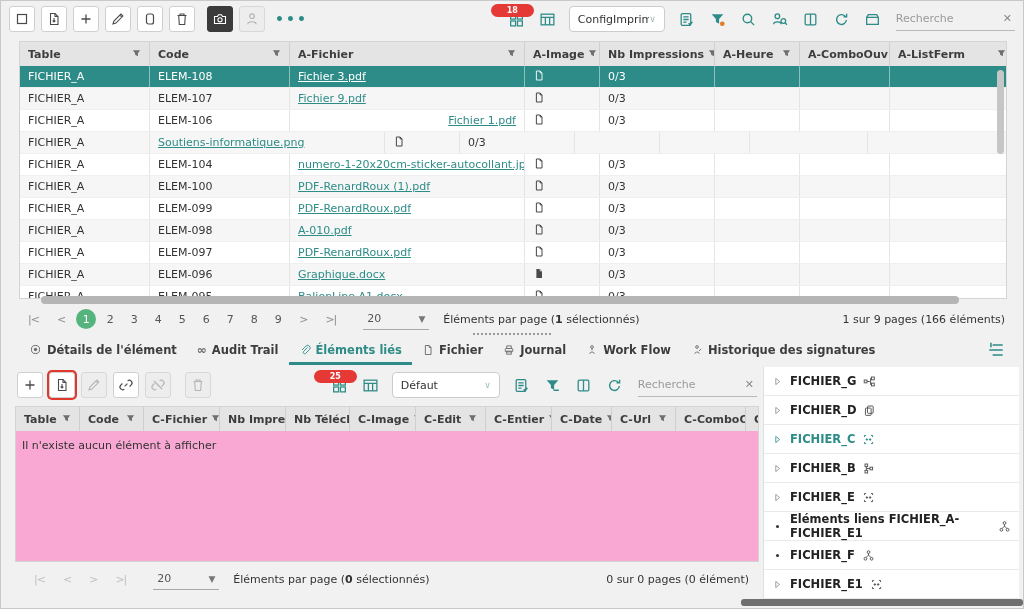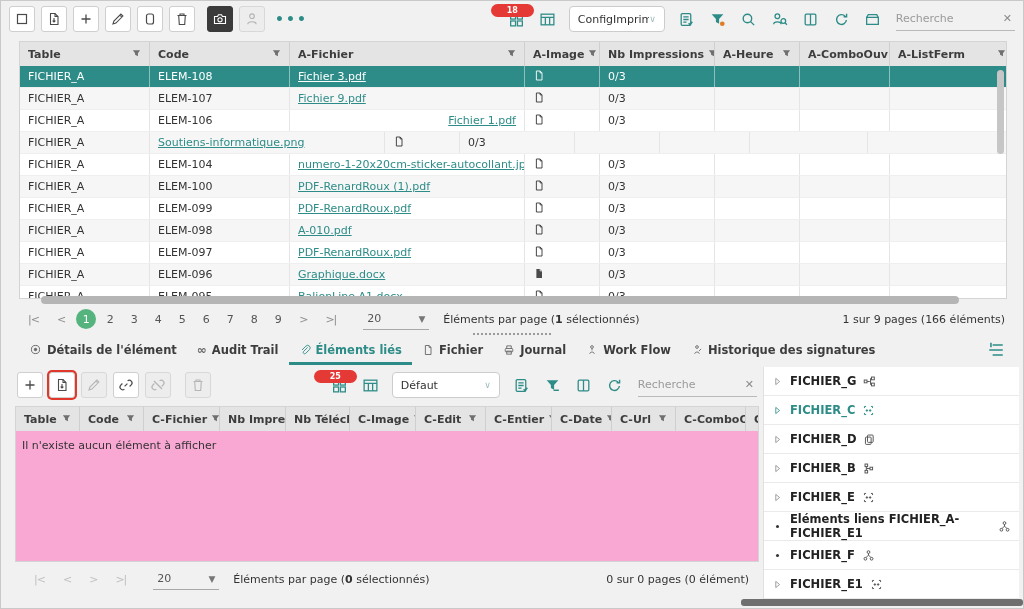--- a/index.html
+++ b/index.html
@@ -792,46 +792,46 @@
         <span class="nicon">
           <svg width="13" height="13" viewBox="0 0 16 16" fill="none" stroke="currentColor" stroke-width="1.2">
             <rect x="1.5" y="6.2" width="3.4" height="3.4"></rect>
             <path d="M4.9 8h3.2"></path>
             <rect x="10.5" y="2.5" width="3.4" height="3.4"></rect>
             <rect x="10.5" y="10" width="3.4" height="3.4"></rect>
             <path d="M8.1 8h1.2M9.3 4.2v7.6M9.3 4.2h1.2M9.3 11.8h1.2"></path>
           </svg>
         </span>
       </div>
+      <div class="snode">
+        <span class="exp">
+          <svg width="11" height="11" viewBox="0 0 16 16" fill="none" stroke="currentColor" stroke-width="1.2">
+            <path d="M5.5 3.5L11 8l-5.5 4.5z"></path>
+          </svg>
+        </span>
+        <span>FICHIER_D</span>
+        <span class="nicon">
+          <svg width="13" height="13" viewBox="0 0 16 16" fill="none" stroke="currentColor" stroke-width="1.2">
+            <rect x="5.5" y="2.5" width="7" height="9" rx="1"></rect>
+            <rect x="3" y="5" width="7" height="9" rx="1"></rect>
+          </svg>
+        </span>
+      </div>
       <div class="snode hl">
         <span class="exp">
           <svg width="11" height="11" viewBox="0 0 16 16" fill="none" stroke="currentColor" stroke-width="1.2">
             <path d="M5.5 3.5L11 8l-5.5 4.5z"></path>
           </svg>
         </span>
         <span>FICHIER_C</span>
         <span class="nicon">
           <svg width="13" height="13" viewBox="0 0 16 16" fill="none" stroke="currentColor" stroke-width="1.2">
             <path d="M3 5V3h2M11 3h2v2M13 11v2h-2M5 13H3v-2"></path>
             <circle cx="6" cy="8" r=".9" fill="currentColor"></circle>
             <circle cx="10" cy="8" r=".9" fill="currentColor"></circle>
-          </svg>
-        </span>
-      </div>
-      <div class="snode">
-        <span class="exp">
-          <svg width="11" height="11" viewBox="0 0 16 16" fill="none" stroke="currentColor" stroke-width="1.2">
-            <path d="M5.5 3.5L11 8l-5.5 4.5z"></path>
-          </svg>
-        </span>
-        <span>FICHIER_D</span>
-        <span class="nicon">
-          <svg width="13" height="13" viewBox="0 0 16 16" fill="none" stroke="currentColor" stroke-width="1.2">
-            <rect x="5.5" y="2.5" width="7" height="9" rx="1"></rect>
-            <rect x="3" y="5" width="7" height="9" rx="1"></rect>
           </svg>
         </span>
       </div>
       <div class="snode">
         <span class="exp">
           <svg width="11" height="11" viewBox="0 0 16 16" fill="none" stroke="currentColor" stroke-width="1.2">
             <path d="M5.5 3.5L11 8l-5.5 4.5z"></path>
           </svg>
         </span>
         <span>FICHIER_B</span>

